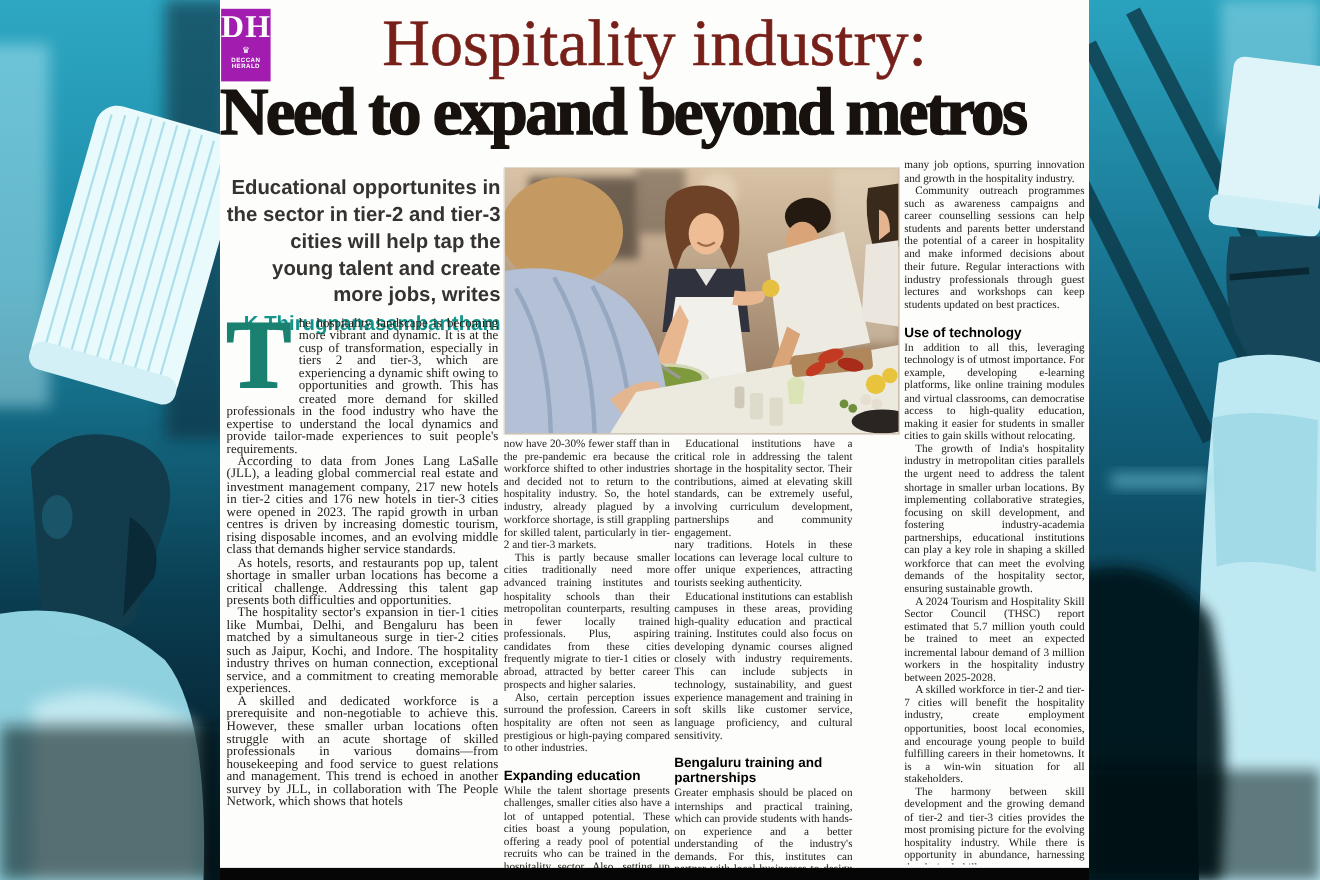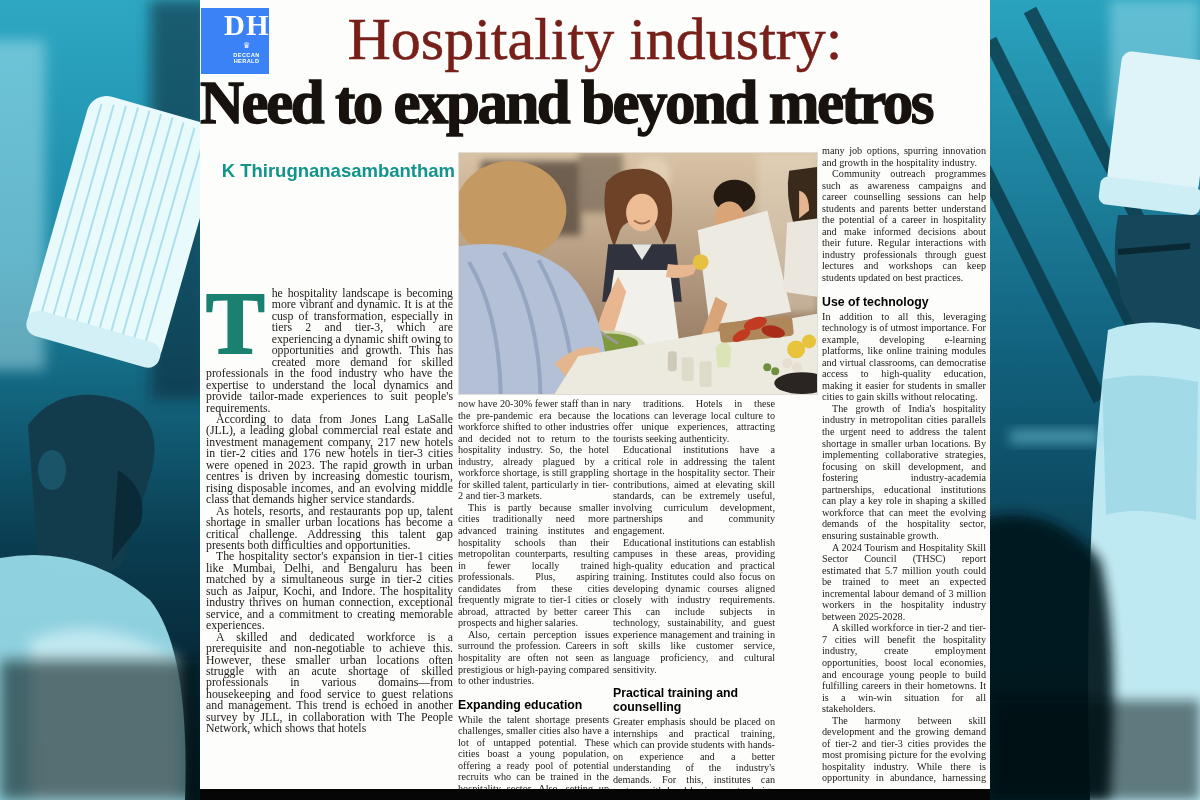--- a/index.html
+++ b/index.html
@@ -5,21 +5,21 @@
   html,body{margin:0;padding:0;width:1200px;height:800px;overflow:hidden;background:#0b3140;}
   .stage{position:relative;width:1200px;height:800px;font-family:"Liberation Serif",serif;}
   .bg{position:absolute;top:0;height:800px;overflow:hidden;}
   .bg svg{display:block;}
   .bg-left{left:0;width:200px;}
   .bg-right{left:990px;width:210px;}
 
   .paper{position:absolute;left:200px;top:0;width:790px;height:800px;background:#fdfdfb;overflow:hidden;}
 
   
-  .logo{position:absolute;left:1px;top:8px;width:45px;height:66px;background:#3b82f6;text-align:center;padding-left:23px;}
+  .logo{position:absolute;left:1px;top:8px;width:45px;height:66px;background:#a21caf;text-align:center;}
   .logo-dh{font-family:"Liberation Serif",serif;font-weight:700;font-size:29px;line-height:34px;color:#ffffff;letter-spacing:1px;}
   .logo-crest{color:#ffffff;font-size:8px;line-height:8px;}
   .logo-name{font-family:"Liberation Sans",sans-serif;font-weight:700;font-size:5.6px;letter-spacing:.4px;color:#ffffff;margin-top:2px;}
 
   
   .kicker{position:absolute;left:0;top:8px;width:790px;text-align:center;font-size:60px;line-height:62px;color:#77201a;font-family:"Liberation Serif",serif;-webkit-text-stroke:.5px #77201a;}
   .main-head{position:absolute;left:0;top:72px;width:790px;text-align:left;font-size:61px;line-height:62px;font-weight:700;letter-spacing:-2.5px;color:#17120e;font-family:"Liberation Serif",serif;-webkit-text-stroke:1.3px #17120e;}
 
   
   .standfirst{position:absolute;left:4px;top:158px;width:251px;text-align:right;font-family:"Liberation Sans",sans-serif;font-weight:700;font-size:18.5px;line-height:24.5px;color:#35322f;}
@@ -128,20 +128,21 @@
     <div class="logo">
       <div class="logo-dh">DH</div>
       <div class="logo-crest">♛</div>
       <div class="logo-name">DECCAN HERALD</div>
     </div>
 
     <div class="kicker">Hospitality industry:</div>
     <div class="main-head">Need to expand beyond metros</div>
 
     <div class="standfirst">
+      <span>Educational opportunites in the sector in tier-2 and tier-3 cities will help tap the young talent and create more jobs, writes</span>
       <span class="byline">K Thirugnanasambantham</span>
     </div>
 
     <div class="photo">
       <svg width="358" height="241" viewBox="0 0 360 243" preserveAspectRatio="none">
         <defs>
           <linearGradient id="pbg" x1="0" y1="0" x2="0" y2="1">
             <stop offset="0" stop-color="#d9c3a6"></stop>
               <stop offset="1" stop-color="#8a6e56"></stop>
           </linearGradient>
@@ -220,24 +221,24 @@
     <div class="col col-n col-2">
       <p class="body-p flush">now have 20-30% fewer staff than in the pre-pandemic era because the workforce shifted to other industries and decided not to return to the hospitality industry. So, the hotel industry, already plagued by a workforce shortage, is still grappling for skilled talent, particularly in tier-2 and tier-3 markets.</p>
       <p class="body-p">This is partly because smaller cities traditionally need more advanced training institutes and hospitality schools than their metropolitan counterparts, resulting in fewer locally trained professionals. Plus, aspiring candidates from these cities frequently migrate to tier-1 cities or abroad, attracted by better career prospects and higher salaries.</p>
       <p class="body-p">Also, certain perception issues surround the profession. Careers in hospitality are often not seen as prestigious or high-paying compared to other industries.</p>
       <h3 class="section-heading">Expanding education</h3>
       <p class="body-p flush">While the talent shortage presents challenges, smaller cities also have a lot of untapped potential. These cities boast a young population, offering a ready pool of potential recruits who can be trained in the hospitality sector. Also, setting up and operating hotels in these locations can be less expensive than metros, providing potential for faster growth and increased profitability for these businesses.</p>
 
     </div>
 
     <div class="col col-n col-3">
+      <p class="body-p">Educational institutions have a critical role in addressing the talent shortage in the hospitality sector. Their contributions, aimed at elevating skill standards, can be extremely useful, involving curriculum development, partnerships and community engagement.</p>
       <p class="body-p flush">nary traditions. Hotels in these locations can leverage local culture to offer unique experiences, attracting tourists seeking authenticity.</p>
-      <p class="body-p">Educational institutions have a critical role in addressing the talent shortage in the hospitality sector. Their contributions, aimed at elevating skill standards, can be extremely useful, involving curriculum development, partnerships and community engagement.</p>
       <p class="body-p">Educational institutions can establish campuses in these areas, providing high-quality education and practical training. Institutes could also focus on developing dynamic courses aligned closely with industry requirements. This can include subjects in technology, sustainability, and guest experience management and training in soft skills like customer service, language proficiency, and cultural sensitivity.</p>
-      <h3 class="section-heading">Practical training and counselling</h3>
+      <h3 class="section-heading">Bengaluru training and partnerships</h3>
       <p class="body-p flush">Greater emphasis should be placed on internships and practical training, which can provide students with hands-on experience and a better understanding of the industry's demands. For this, institutes can partner with local businesses to design apprenticeship programmes.</p>
 
     </div>
 
     <div class="col col-n col-4">
       <p class="body-p flush">many job options, spurring innovation and growth in the hospitality industry.</p>
       <p class="body-p">Community outreach programmes such as awareness campaigns and career counselling sessions can help students and parents better understand the potential of a career in hospitality and make informed decisions about their future. Regular interactions with industry professionals through guest lectures and workshops can keep students updated on best practices.</p>
       <h3 class="section-heading">Use of technology</h3>
       <p class="body-p flush">In addition to all this, leveraging technology is of utmost importance. For example, developing e-learning platforms, like online training modules and virtual classrooms, can democratise access to high-quality education, making it easier for students in smaller cities to gain skills without relocating.</p>
       <p class="body-p">The growth of India's hospitality industry in metropolitan cities parallels the urgent need to address the talent shortage in smaller urban locations. By implementing collaborative strategies, focusing on skill development, and fostering industry-academia partnerships, educational institutions can play a key role in shaping a skilled workforce that can meet the evolving demands of the hospitality sector, ensuring sustainable growth.</p>

